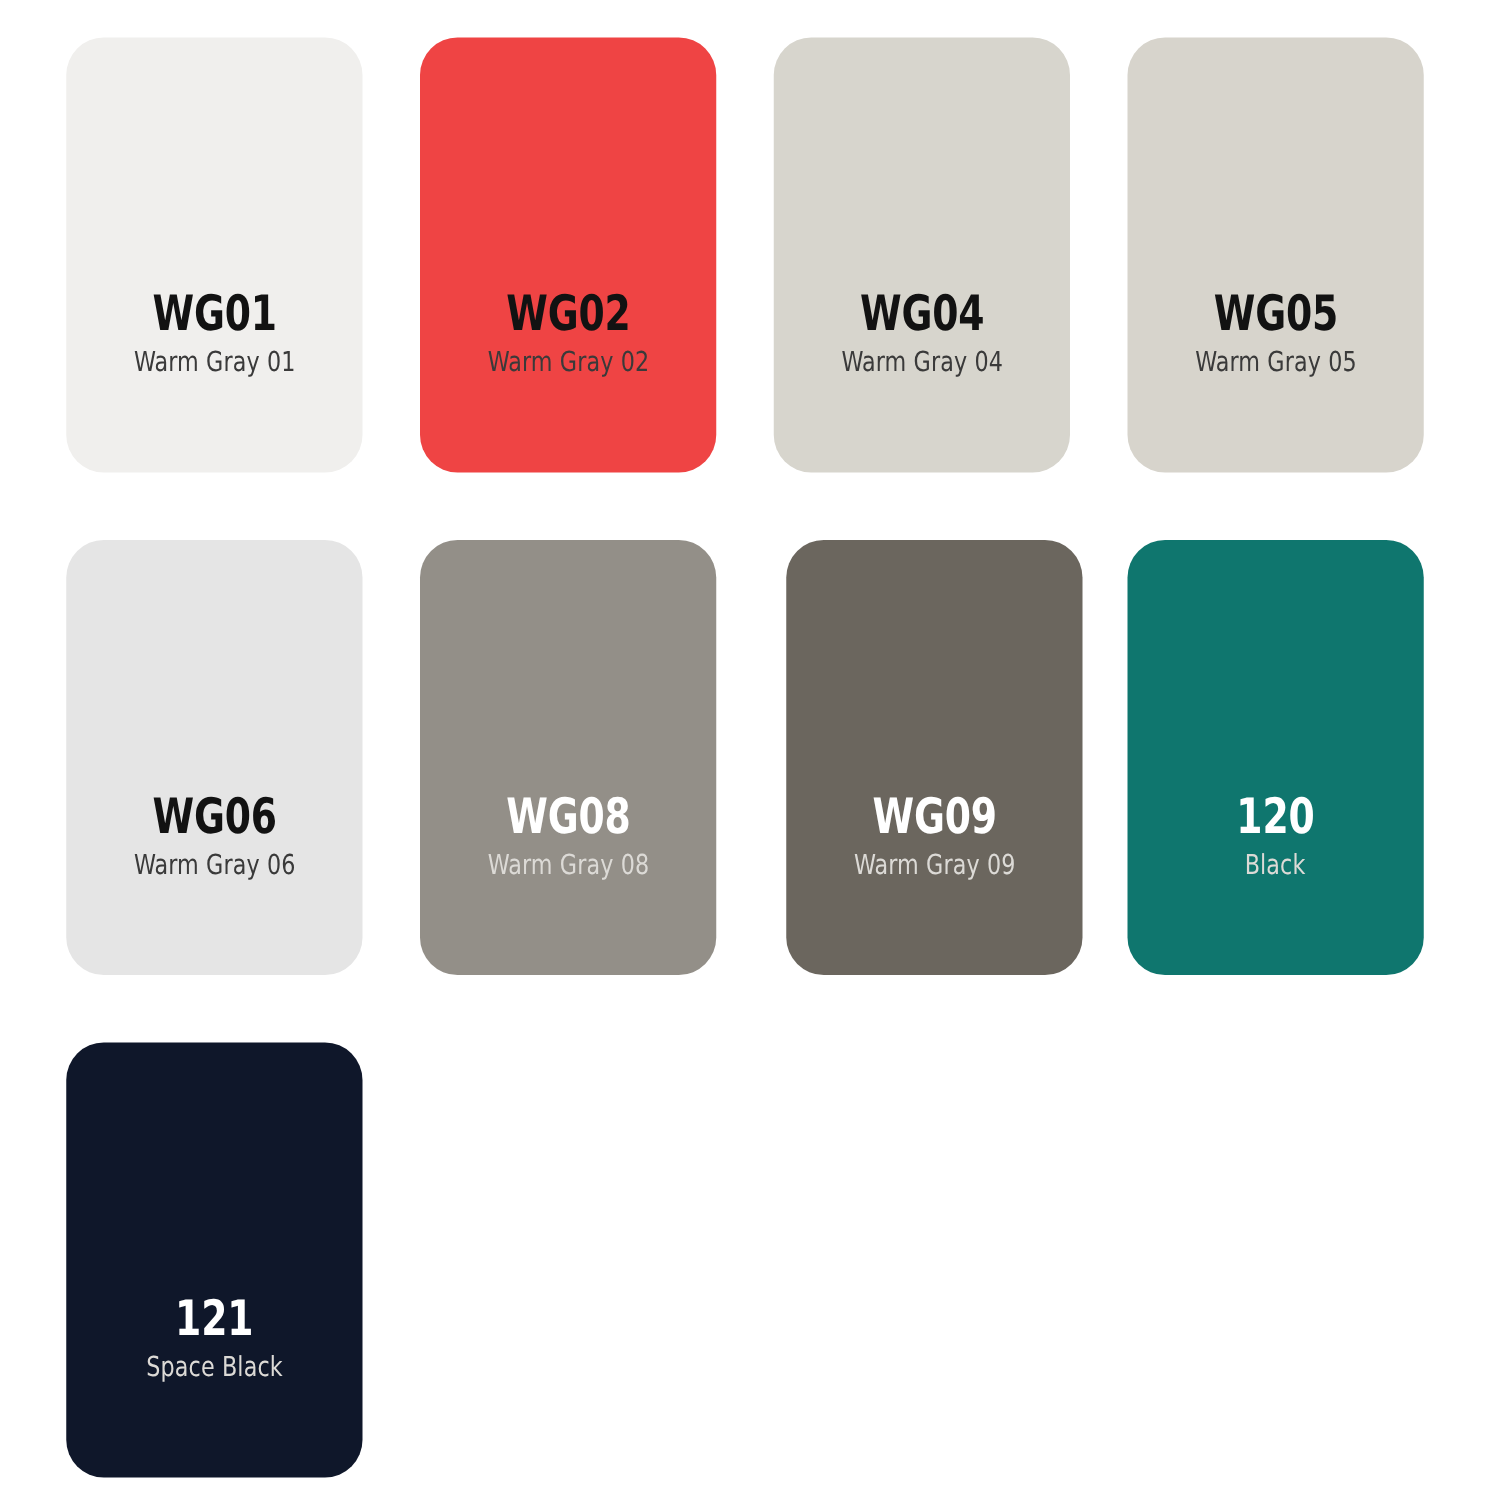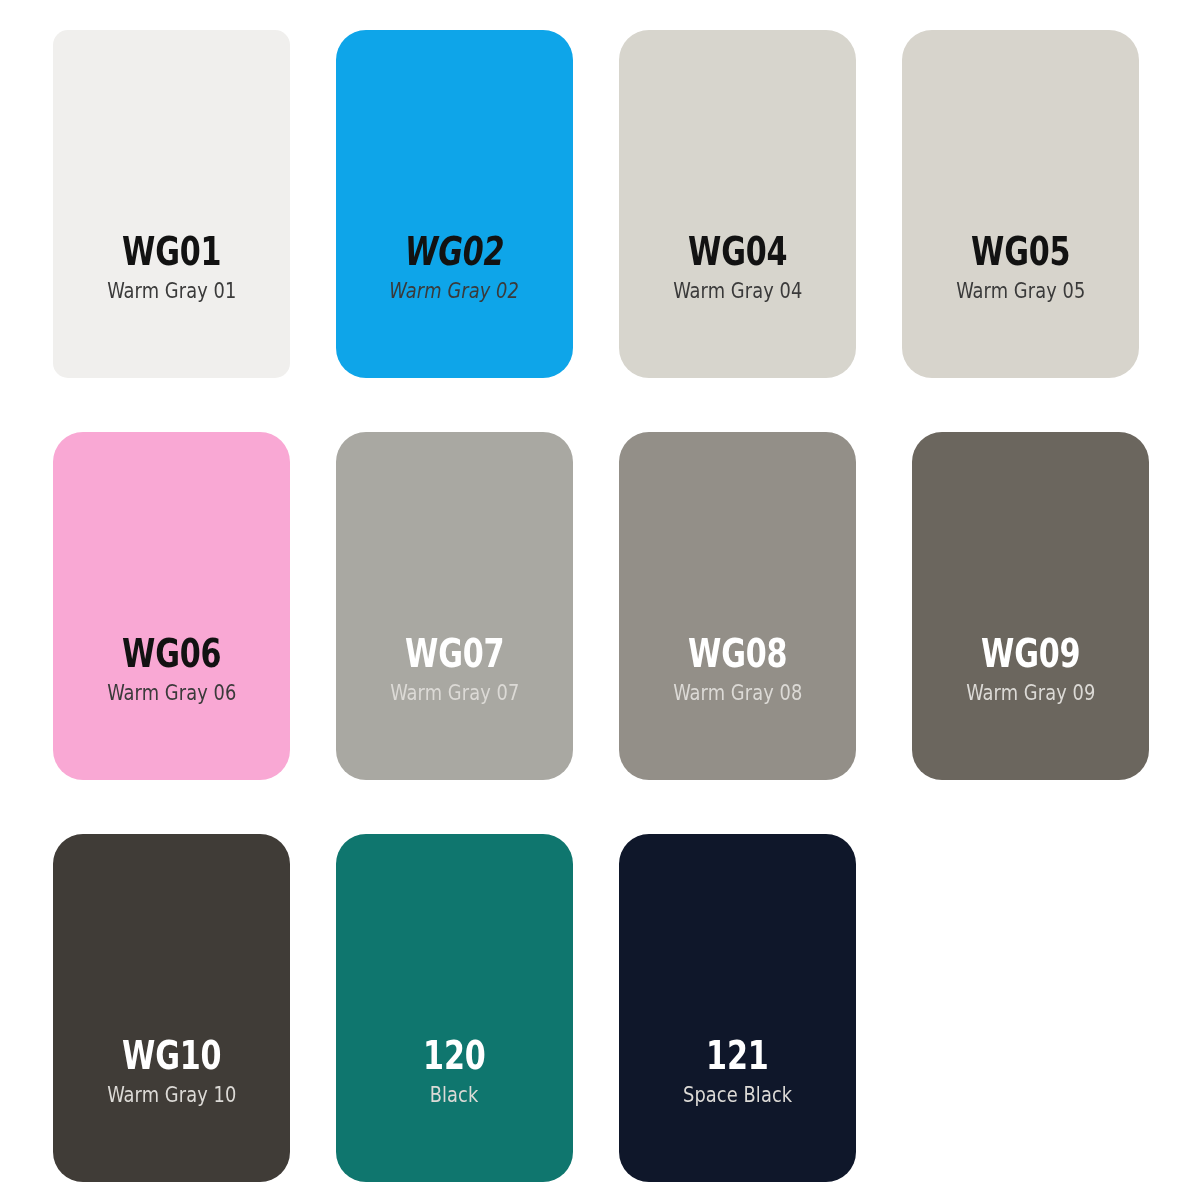--- a/index.html
+++ b/index.html
@@ -87,72 +87,60 @@
   .tone-dark .swatch-name { color: #3a3a3a; }
   .tone-light .swatch-code { color: #ffffff; }
   .tone-light .swatch-name { color: #dcdad6; }
 </style>
 </head>
 <body>
 
 <div class="palette-sheet">
   <div class="swatch-grid">
 
-  <div class="swatch-card tone-dark" style="background: rgb(240, 239, 237); border-radius: 15px;">
+  <div class="swatch-card tone-dark" style="background: rgb(240, 239, 237);">
         <div class="swatch-label-block">
           <div class="swatch-code" style="color: rgb(18, 18, 18);">WG01</div>
           <div class="swatch-name" style="color: rgb(58, 58, 58);">Warm Gray 01</div>
         </div>
       </div>
-      <div class="swatch-card tone-dark" style="background: #0ea5e9; font-style: italic;">
+      <div class="swatch-card tone-dark" style="background: #ef4444;">
         <div class="swatch-label-block">
           <div class="swatch-code" style="color: rgb(18, 18, 18);">WG02</div>
           <div class="swatch-name" style="color: rgb(58, 58, 58);">Warm Gray 02</div>
         </div>
       </div>
       <div class="swatch-card tone-dark" style="background: rgb(215, 213, 205); padding-left: 14px;">
         <div class="swatch-label-block">
           <div class="swatch-code" style="color: rgb(18, 18, 18);">WG04</div>
           <div class="swatch-name" style="color: rgb(58, 58, 58);">Warm Gray 04</div>
         </div>
       </div>
       <div class="swatch-card tone-dark" style="background: rgb(215, 212, 204); text-decoration: underline;">
         <div class="swatch-label-block">
           <div class="swatch-code" style="color: rgb(18, 18, 18);">WG05</div>
           <div class="swatch-name" style="color: rgb(58, 58, 58);">Warm Gray 05</div>
         </div>
       </div>
-      <div class="swatch-card tone-dark" style="background: #f9a8d4;">
+      <div class="swatch-card tone-dark" style="background: #e5e5e5;">
         <div class="swatch-label-block">
           <div class="swatch-code" style="color: rgb(18, 18, 18);">WG06</div>
           <div class="swatch-name" style="color: rgb(58, 58, 58);">Warm Gray 06</div>
-        </div>
-      </div>
-      <div class="swatch-card tone-light" style="background: rgb(169, 168, 162);">
-        <div class="swatch-label-block">
-          <div class="swatch-code" style="color: rgb(255, 255, 255);">WG07</div>
-          <div class="swatch-name" style="color: rgb(220, 218, 214);">Warm Gray 07</div>
         </div>
       </div>
       <div class="swatch-card tone-light" style="background: rgb(147, 143, 136);">
         <div class="swatch-label-block">
           <div class="swatch-code" style="color: rgb(255, 255, 255);">WG08</div>
           <div class="swatch-name" style="color: rgb(220, 218, 214);">Warm Gray 08</div>
         </div>
       </div>
       <div class="swatch-card tone-light" style="background: rgb(107, 102, 94); margin-left: 10px;">
         <div class="swatch-label-block">
           <div class="swatch-code" style="color: rgb(255, 255, 255);">WG09</div>
           <div class="swatch-name" style="color: rgb(220, 218, 214);">Warm Gray 09</div>
-        </div>
-      </div>
-      <div class="swatch-card tone-light" style="background: rgb(64, 60, 55);">
-        <div class="swatch-label-block">
-          <div class="swatch-code" style="color: rgb(255, 255, 255);">WG10</div>
-          <div class="swatch-name" style="color: rgb(220, 218, 214);">Warm Gray 10</div>
         </div>
       </div>
       <div class="swatch-card tone-light" style="background: #0f766e; padding-left: 20px;">
         <div class="swatch-label-block">
           <div class="swatch-code" style="color: rgb(255, 255, 255);">120</div>
           <div class="swatch-name" style="color: rgb(220, 218, 214);">Black</div>
         </div>
       </div>
       <div class="swatch-card tone-light" style="background: #0f172a;">
         <div class="swatch-label-block">

